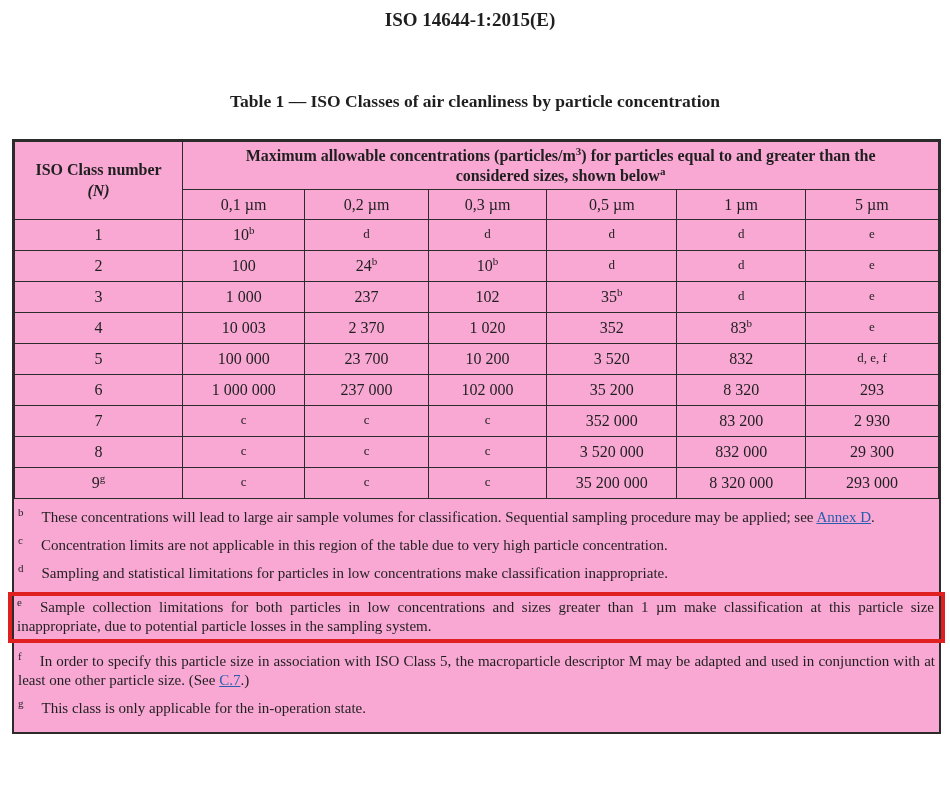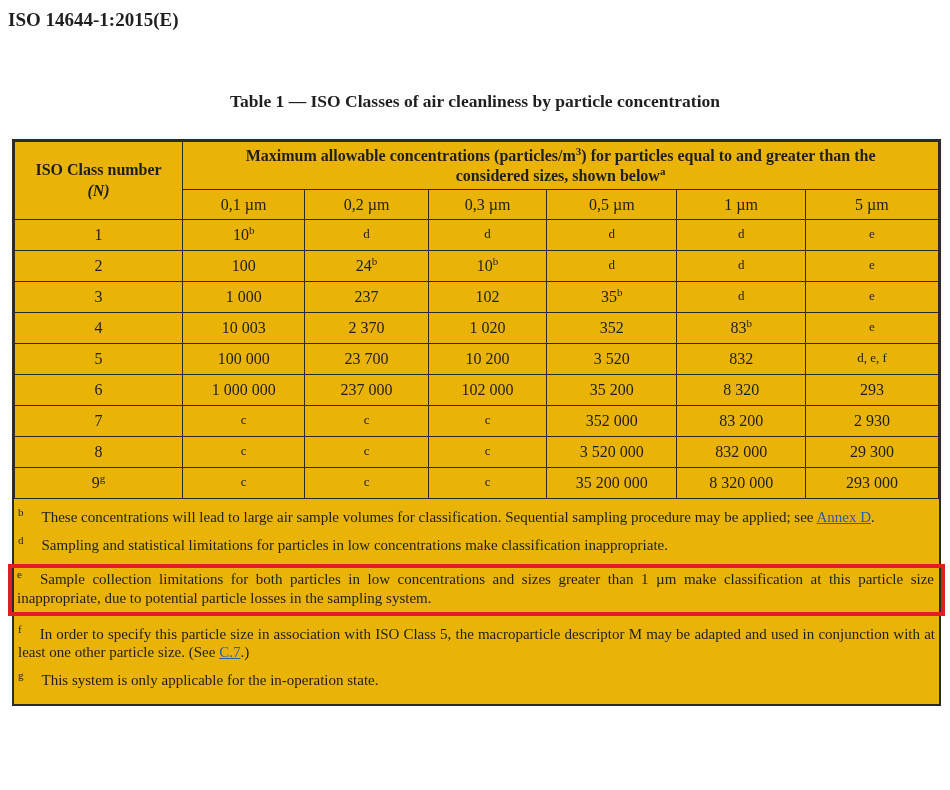--- a/index.html
+++ b/index.html
@@ -5,36 +5,36 @@
   * { box-sizing: border-box; }
   html,body { margin:0; padding:0; }
   body {
     width: 950px; height: 790px;
     background: #ffffff;
     color: #1f1f1f;
     font-family: "Liberation Serif", serif;
     overflow: hidden;
   }
   .doc-ref {
-    text-align: left;
+    text-align: center;
     font-weight: bold;
     font-size: 19px;
-    padding: 9px 10px 0 8px;
+    padding: 9px 10px 0 0;
   }
   .table-title {
     text-align: center;
     font-weight: bold;
     font-size: 17.5px;
     margin-top: 60px;
     margin-bottom: 27px;
   }
   .table-frame {
     margin: 0 9px 0 12px;
     border: 2px solid #2b2b2b;
-    background: #eab308;
+    background: #f9a8d4;
   }
   table.iso-table {
     width: 100%;
     border-collapse: collapse;
     table-layout: fixed;
   }
   .iso-table th, .iso-table td {
     border: 1.5px solid #2b2b2b;
     text-align: center;
     vertical-align: middle;
@@ -192,22 +192,23 @@
             <td><span class="note-letter">c</span></td>
             <td><span class="num">35 200 000</span></td>
             <td><span class="num">8 320 000</span></td>
             <td><span class="num">293 000</span></td>
           </tr>
         </tbody>
     </table>
 
     <div class="footnotes" id="footnotes">
         <div class="footnote"><sup class="fn-id">b</sup><span class="fn-gap"></span><span class="fn-text"><span>These concentrations will lead to large air sample volumes for classification. Sequential sampling procedure may be applied; see </span><a class="fn-link">Annex D</a><span>.</span></span></div>
+        <div class="footnote"><sup class="fn-id">c</sup><span class="fn-gap"></span><span class="fn-text"><span>Concentration limits are not applicable in this region of the table due to very high particle concentration.</span></span></div>
         <div class="footnote"><sup class="fn-id">d</sup><span class="fn-gap"></span><span class="fn-text"><span>Sampling and statistical limitations for particles in low concentrations make classification inappropriate.</span></span></div>
         <div class="highlight-box" style="border-color: rgb(224, 32, 32);">
           <div class="footnote"><sup class="fn-id">e</sup><span class="fn-gap"></span><span class="fn-text"><span>Sample collection limitations for both particles in low concentrations and sizes greater than 1 µm make classification at this particle size inappropriate, due to potential particle losses in the sampling system.</span></span></div>
         </div>
         <div class="footnote"><sup class="fn-id">f</sup><span class="fn-gap"></span><span class="fn-text"><span>In order to specify this particle size in association with ISO Class 5, the macroparticle descriptor M may be adapted and used in conjunction with at least one other particle size. (See </span><a class="fn-link">C.7</a><span>.)</span></span></div>
-        <div class="footnote"><sup class="fn-id">g</sup><span class="fn-gap"></span><span class="fn-text"><span>This system is only applicable for the in-operation state.</span></span></div>
+        <div class="footnote"><sup class="fn-id">g</sup><span class="fn-gap"></span><span class="fn-text"><span>This class is only applicable for the in-operation state.</span></span></div>
       </div>
   </div>
 
 </div>
 
 </body></html>

